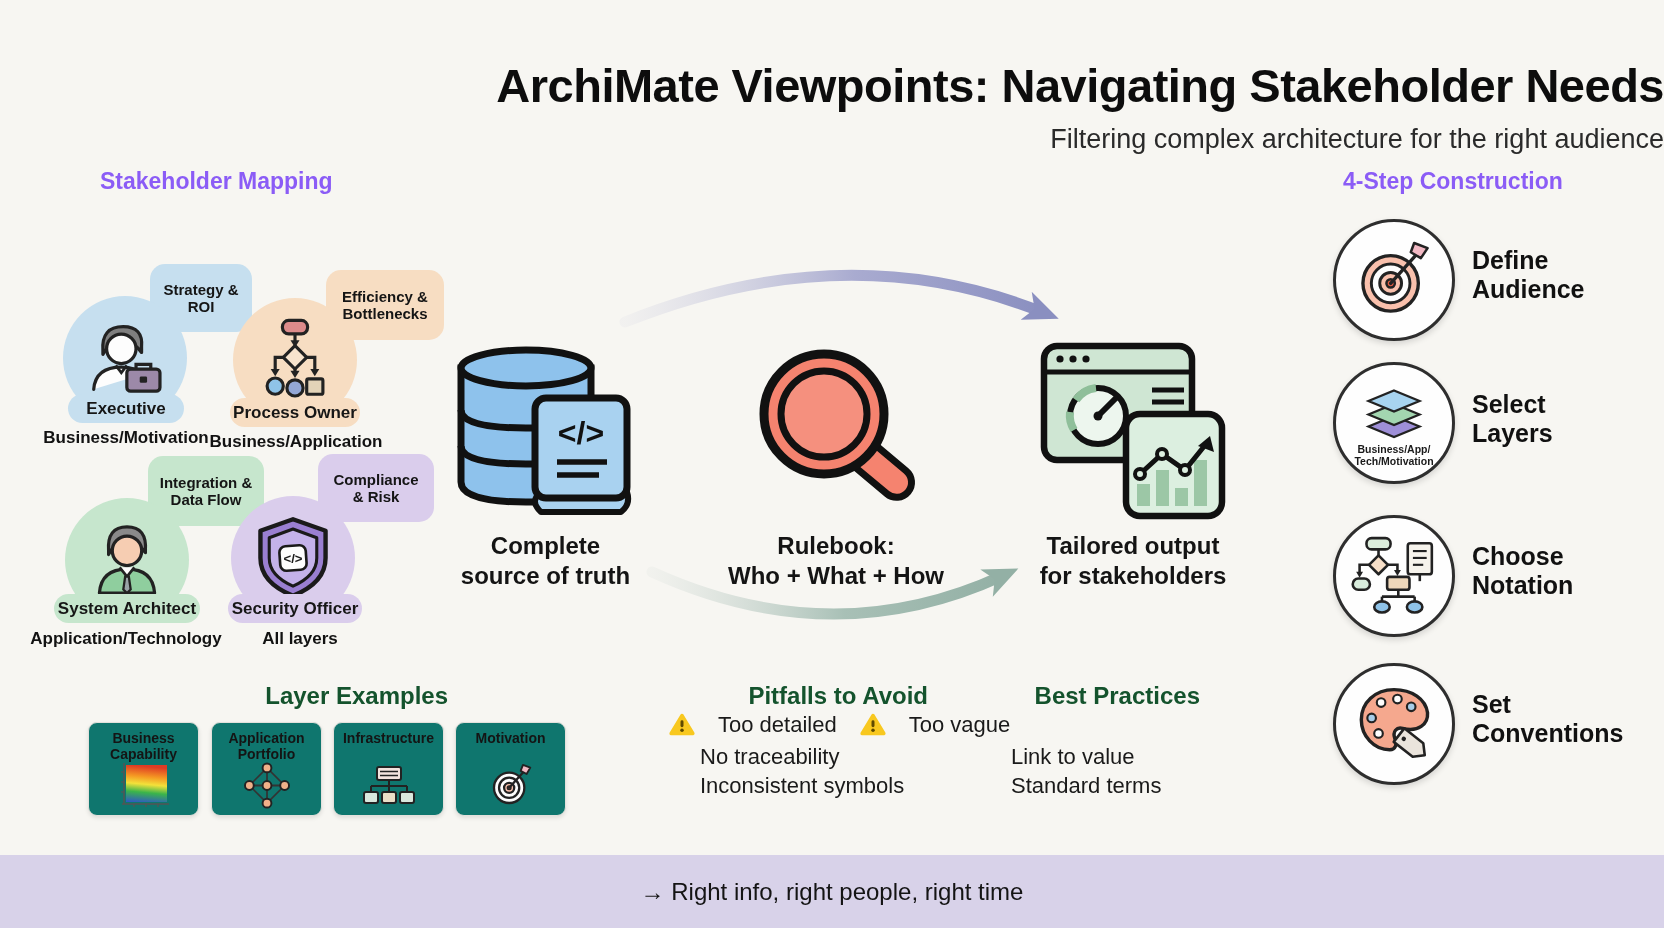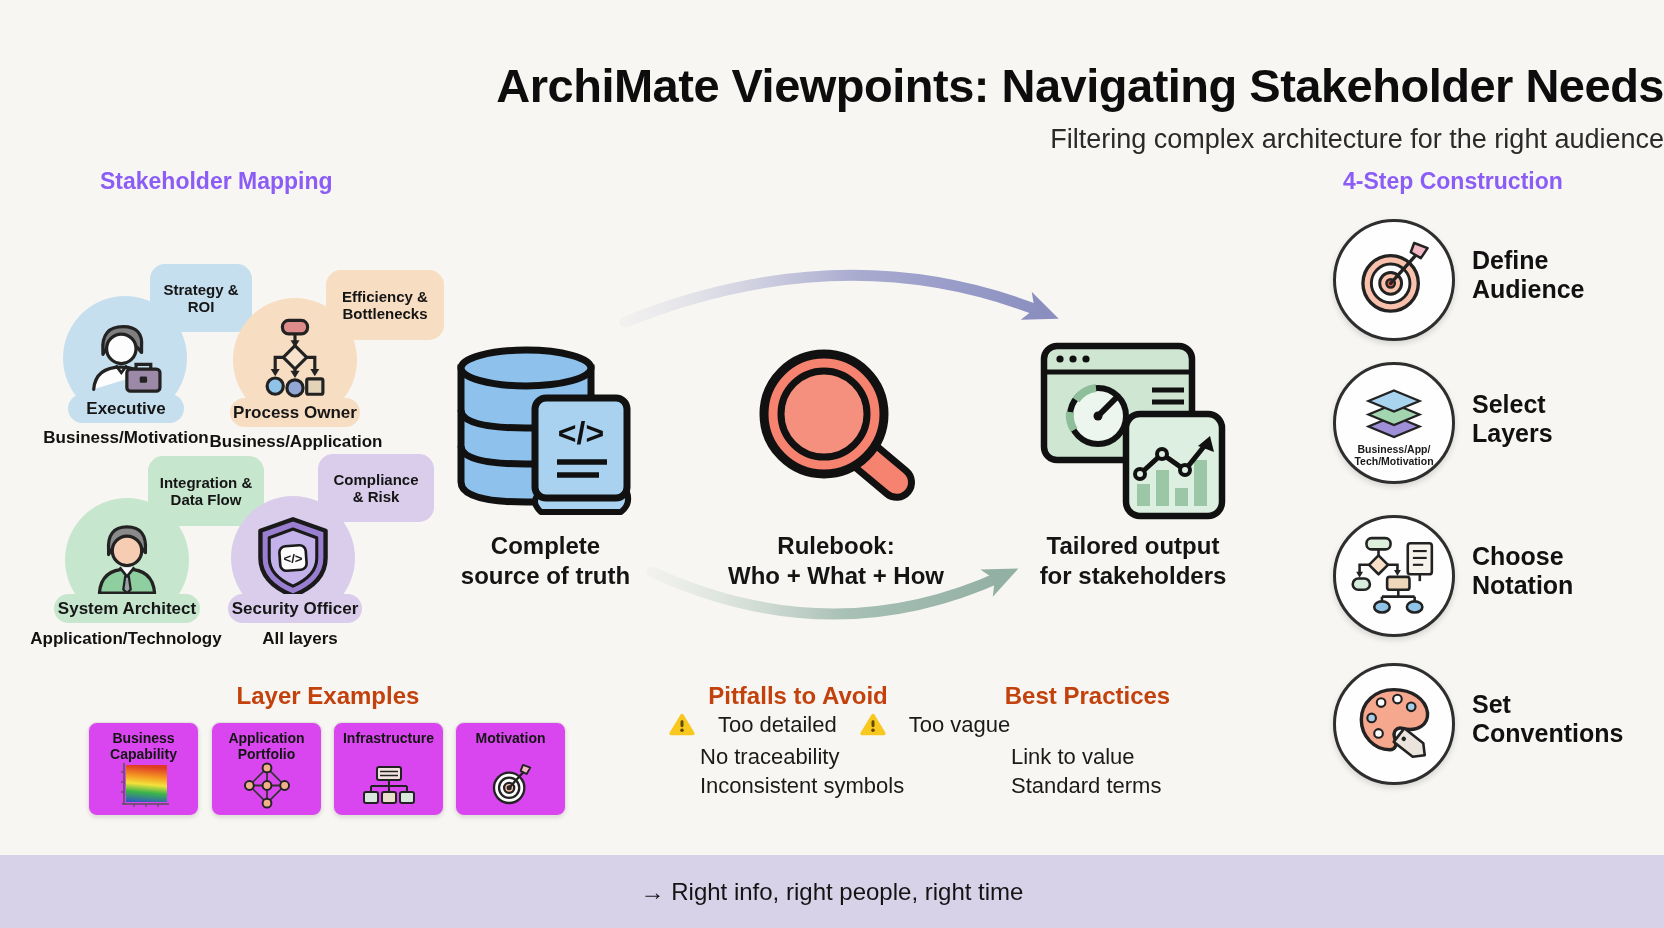--- a/index.html
+++ b/index.html
@@ -25,25 +25,25 @@
   .bubble::after{content:'';position:absolute;left:12px;bottom:-7px;width:15px;height:15px;background:inherit;transform:rotate(45deg);border-radius:3px;z-index:-1;}
   .pill{border-radius:16px;font-size:17px;font-weight:800;display:flex;align-items:center;justify-content:center;color:#161616;}
   .stk-sub{font-size:17px;font-weight:800;text-align:center;color:#121212;}
   
   .flow-label{font-size:24px;font-weight:800;line-height:30px;text-align:center;color:#141414;}
   
   .step-circle{width:116px;height:116px;border-radius:50%;background:#fefefe;border:3px solid #2e2e2e;box-shadow:0 3px 6px rgba(0,0,0,.14);display:flex;flex-direction:column;align-items:center;justify-content:center;}
   .step-label{font-size:25px;font-weight:800;line-height:29px;color:#111;}
   .layers-note{font-size:10.5px;font-weight:800;line-height:12px;text-align:center;color:#1a1a1a;}
   
-  .lcard{width:111px;height:94px;background:#d946ef;border:1px solid #e3e1dc;border-radius:9px;box-shadow:0 2px 4px rgba(0,0,0,.10);display:flex;flex-direction:column;align-items:center;padding-top:7px;box-sizing:border-box;}
+  .lcard{width:111px;height:94px;background:#0f766e;border:1px solid #e3e1dc;border-radius:9px;box-shadow:0 2px 4px rgba(0,0,0,.10);display:flex;flex-direction:column;align-items:center;padding-top:7px;box-sizing:border-box;}
   .lcard .lbl{font-size:14px;font-weight:800;line-height:16px;text-align:center;color:#141414;}
   .lcard .ic{margin-top:auto;margin-bottom:6px;}
   
-  .pb-head{font-size:24px;font-weight:800;text-align:center;color:#c2410c;}
+  .pb-head{font-size:24px;font-weight:800;text-align:right;color:#14532d;}
   .pb-line{font-size:22px;font-weight:400;color:#1a1a1a;display:flex;align-items:center;gap:22px;white-space:nowrap;}
   
   .footer-bar{left:0;right:0;bottom:0;height:73px;background:#d8d2e9;display:flex;align-items:center;justify-content:center;font-size:24px;color:#141414;}
   .footer-bar .b{font-weight:800;margin-right:8px;}
 </style>
 </head>
 <body>
 
 <div id="stage">
 

